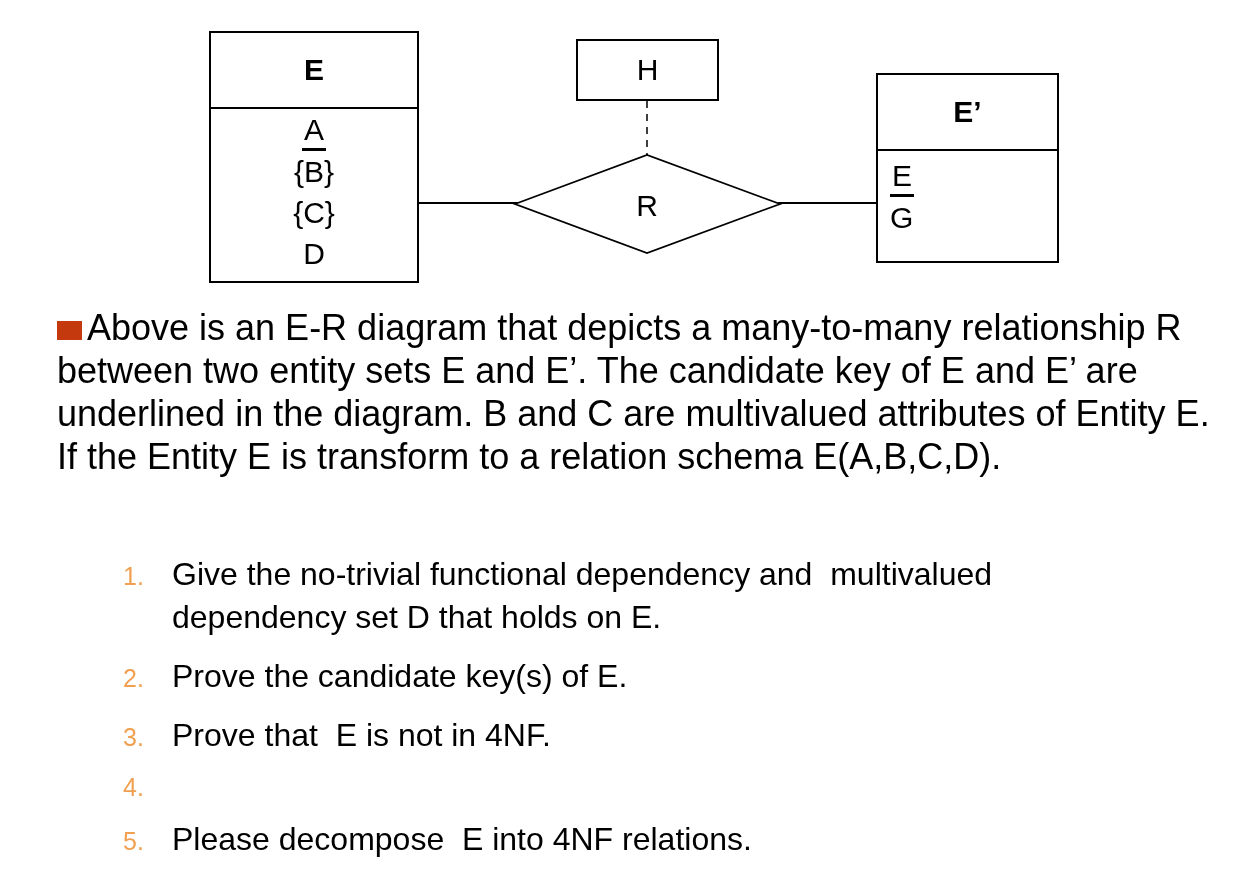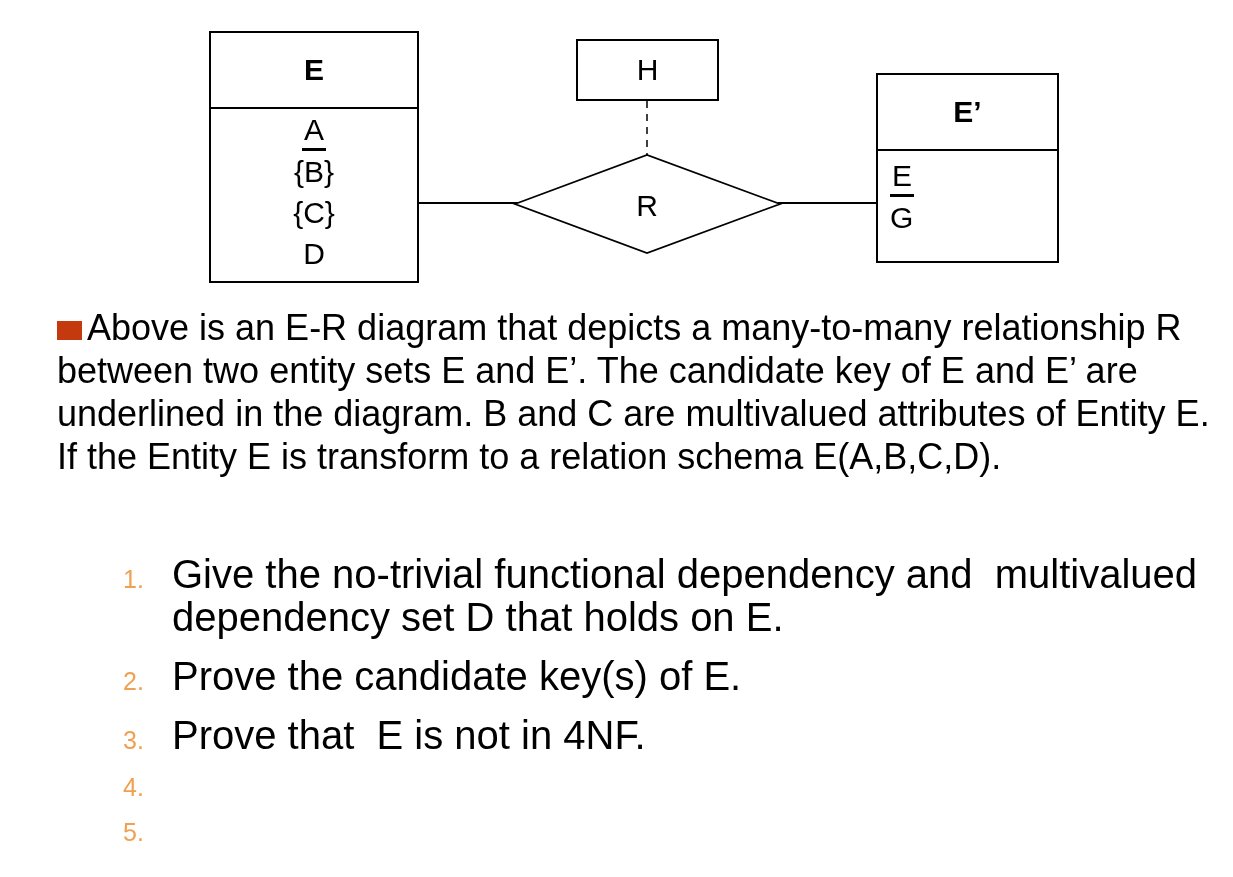--- a/index.html
+++ b/index.html
@@ -46,21 +46,21 @@
   }
   .prompt{
     position:absolute;left:115px;top:494px;
     font-size:32px;line-height:43px;
   }
   .questions{position:absolute;left:123px;top:553px;width:1080px;}
   .q-row{display:flex;align-items:baseline;margin-bottom:16px;}
   .q-num{
     flex:0 0 49px;width:49px;font-size:25px;
   }
-  .q-text{font-size:40px;line-height:43px;white-space:pre;}
+  .q-text{font-size:32px;line-height:43px;white-space:pre;}
 </style>
 </head>
 <body>
 
 <div class="slide">
 
   <div class="diagram-layer">
 
     <svg class="connectors" width="1233" height="300" viewBox="0 0 1233 300">
       <line x1="418" y1="203" x2="520" y2="203" stroke="#000" stroke-width="2"></line>
@@ -112,16 +112,17 @@
     </div>
     <div class="q-row">
       <span class="q-num" style="color: rgb(240, 160, 80);">3.</span>
       <span class="q-text">Prove that  E is not in 4NF.</span>
     </div>
     <div class="q-row">
       <span class="q-num" style="color: rgb(240, 160, 80);">4.</span>
     </div>
     <div class="q-row">
       <span class="q-num" style="color: rgb(240, 160, 80);">5.</span>
+      <span class="q-text">Please decompose  E into 4NF relations.</span>
     </div>
   </div>
 
 </div>
 
 </body></html>

